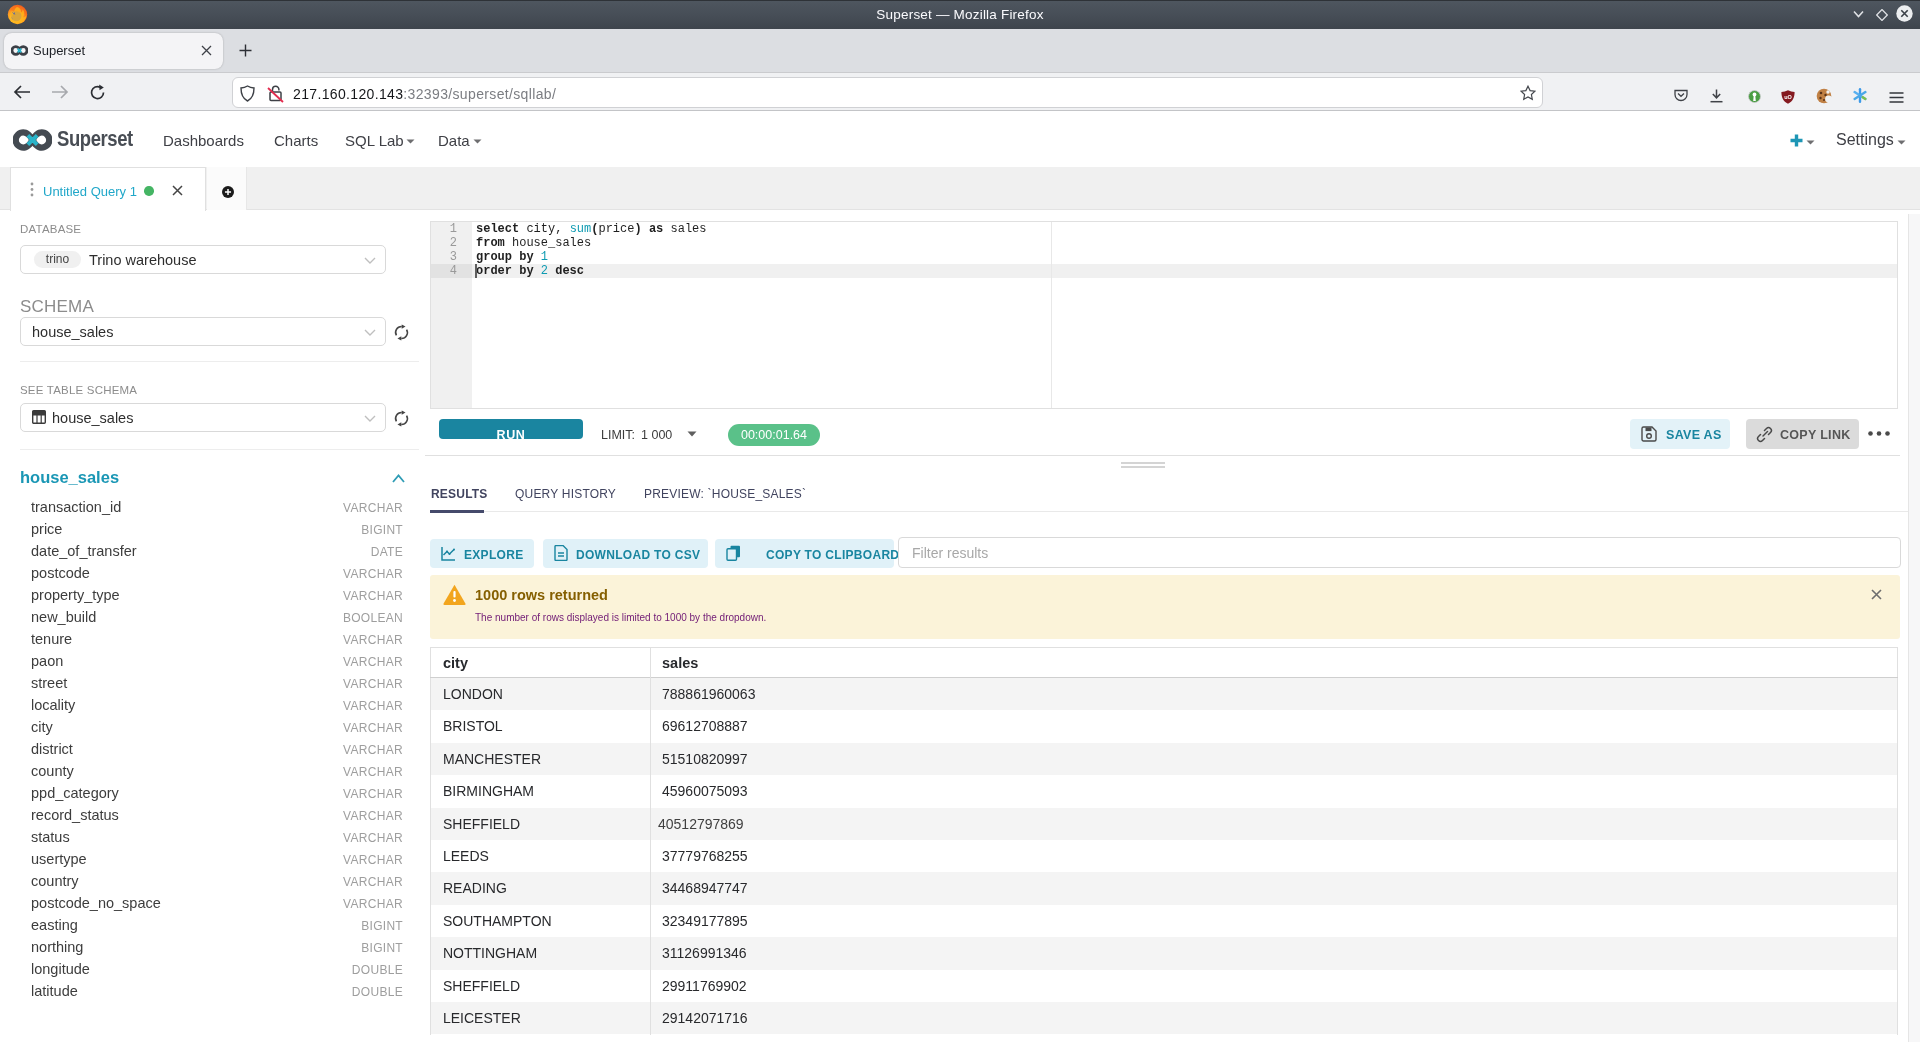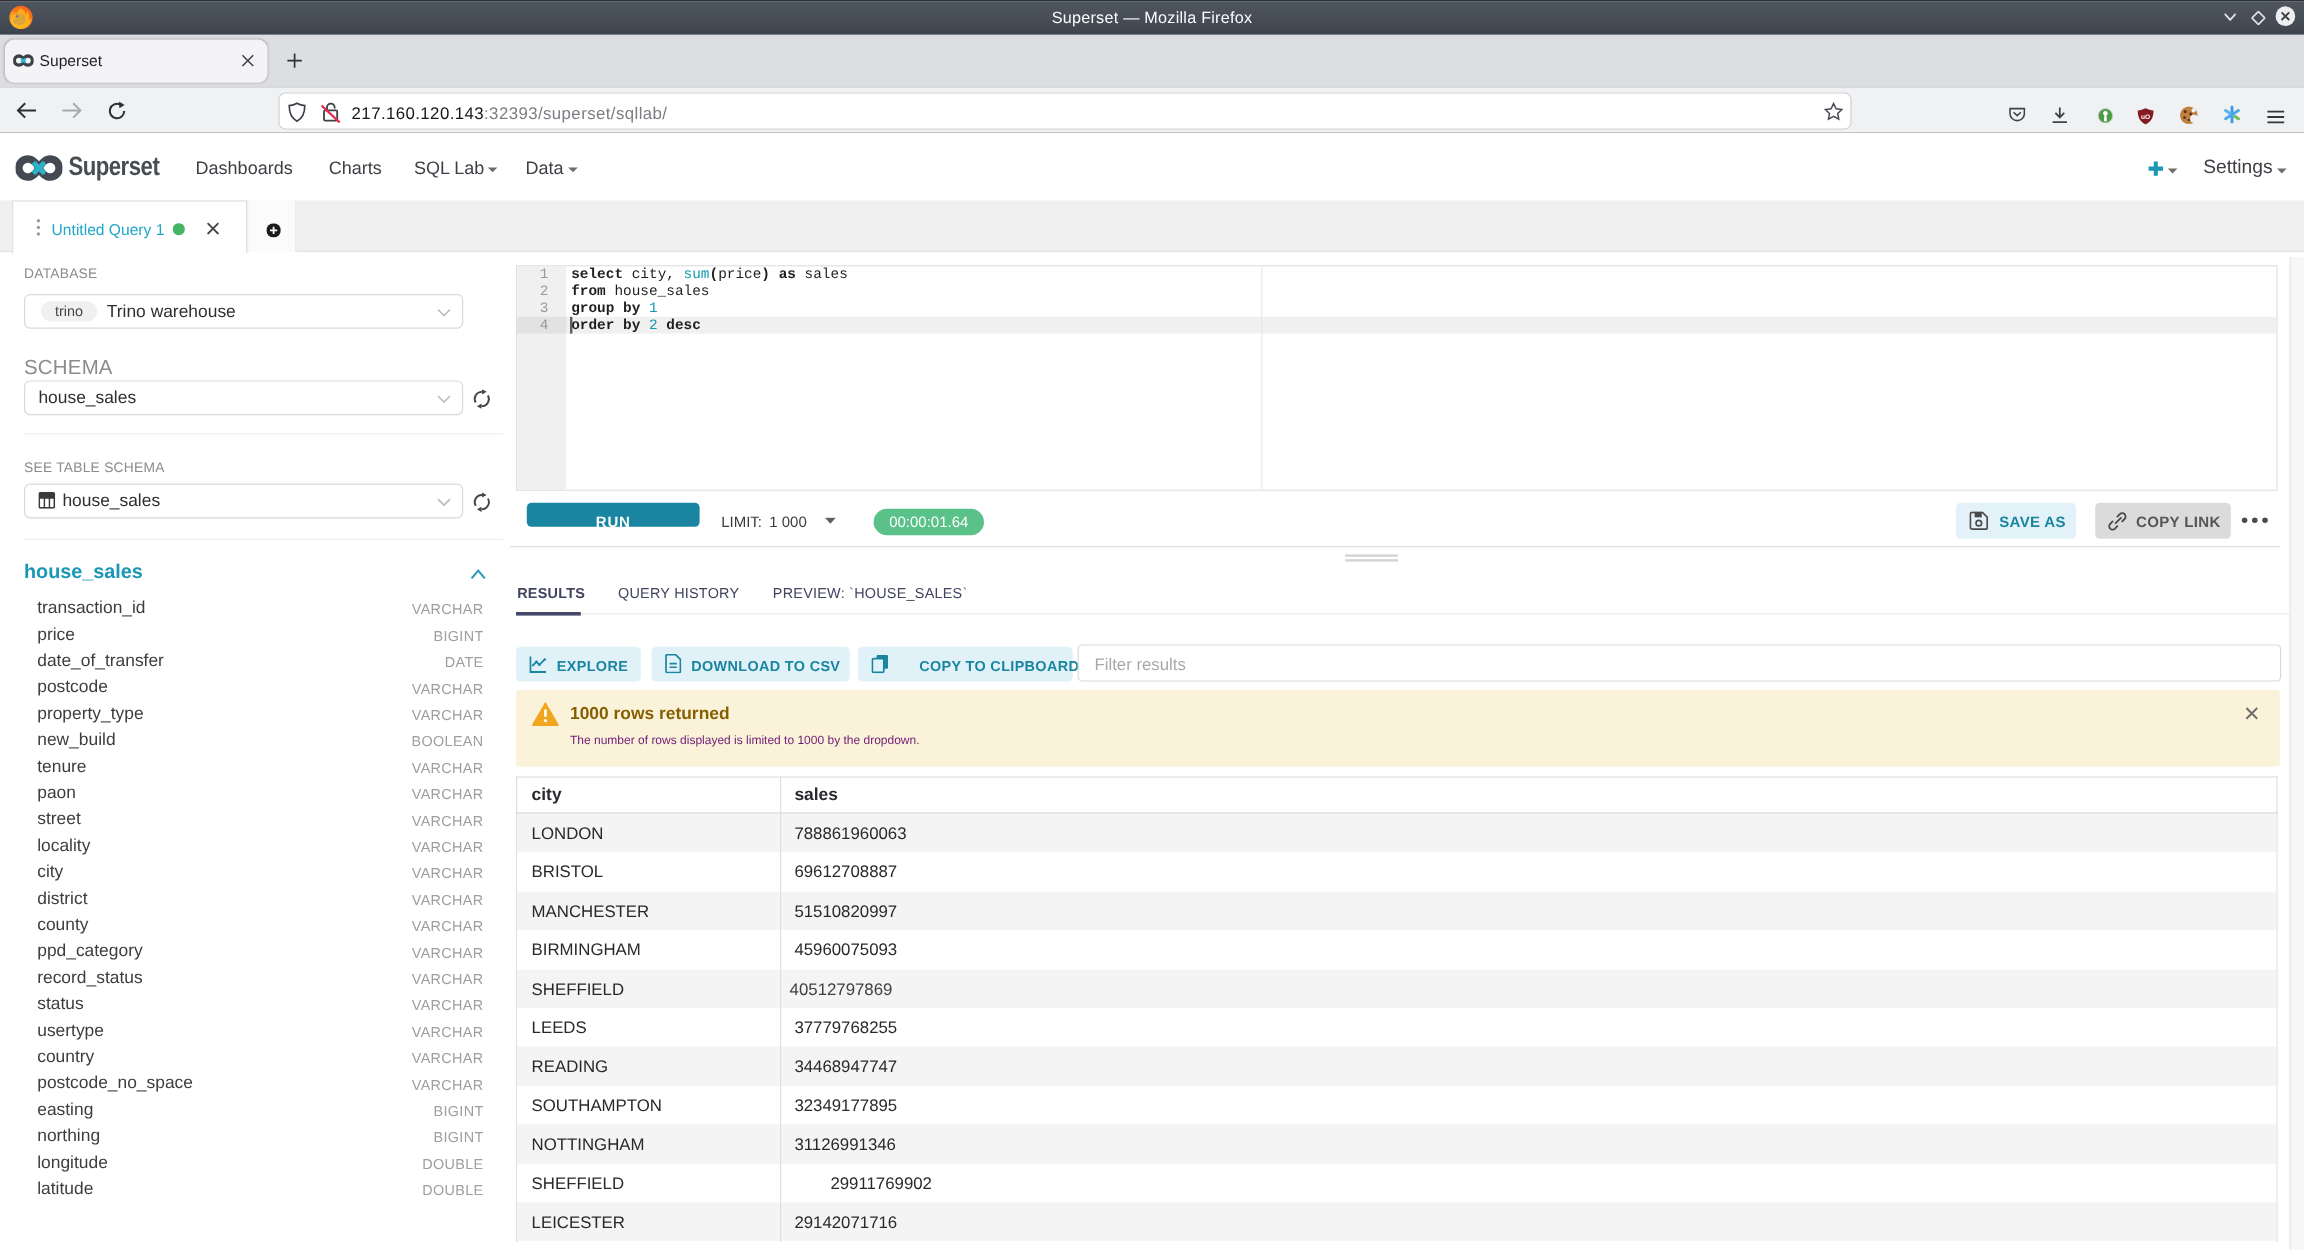--- a/index.html
+++ b/index.html
@@ -357,17 +357,17 @@
 <div class="abs" style="left:443px;top:880.4px;font-size:14px;color:#28292c;">READING</div>
 <div class="abs" style="left:662px;top:880.4px;font-size:14px;color:#28292c;">34468947747</div>
 <div class="abs" style="left:431px;top:904.8px;width:1466px;height:32.4px;background:#fff;"></div>
 <div class="abs" style="left:443px;top:912.8px;font-size:14px;color:#28292c;">SOUTHAMPTON</div>
 <div class="abs" style="left:662px;top:912.8px;font-size:14px;color:#28292c;">32349177895</div>
 <div class="abs" style="left:431px;top:937.2px;width:1466px;height:32.4px;background:#f4f4f4;"></div>
 <div class="abs" style="left:443px;top:945.2px;font-size:14px;color:#28292c;">NOTTINGHAM</div>
 <div class="abs" style="left:662px;top:945.2px;font-size:14px;color:#28292c;">31126991346</div>
 <div class="abs" style="left:431px;top:969.6px;width:1466px;height:32.4px;background:#fff;"></div>
 <div class="abs" style="left:443px;top:977.6px;font-size:14px;color:#28292c;">SHEFFIELD</div>
-<div class="abs" style="left:692px;top:977.6px;font-size:14px;color:#28292c;">29911769902</div>
+<div class="abs" style="left:662px;top:977.6px;font-size:14px;color:#28292c;">29911769902</div>
 <div class="abs" style="left:431px;top:1002.0px;width:1466px;height:32.4px;background:#f4f4f4;"></div>
 <div class="abs" style="left:443px;top:1010.0px;font-size:14px;color:#28292c;">LEICESTER</div>
 <div class="abs" style="left:662px;top:1010.0px;font-size:14px;color:#28292c;">29142071716</div>
 <div class="abs" style="left:650px;top:646.5px;width:1px;height:388px;background:#e0e0e0;"></div>
 <div class="abs" style="left:1908px;top:214px;width:12px;height:828px;background:#f7f7f8;border-left:1px solid #e5e5e5;"></div>
 </body></html>

